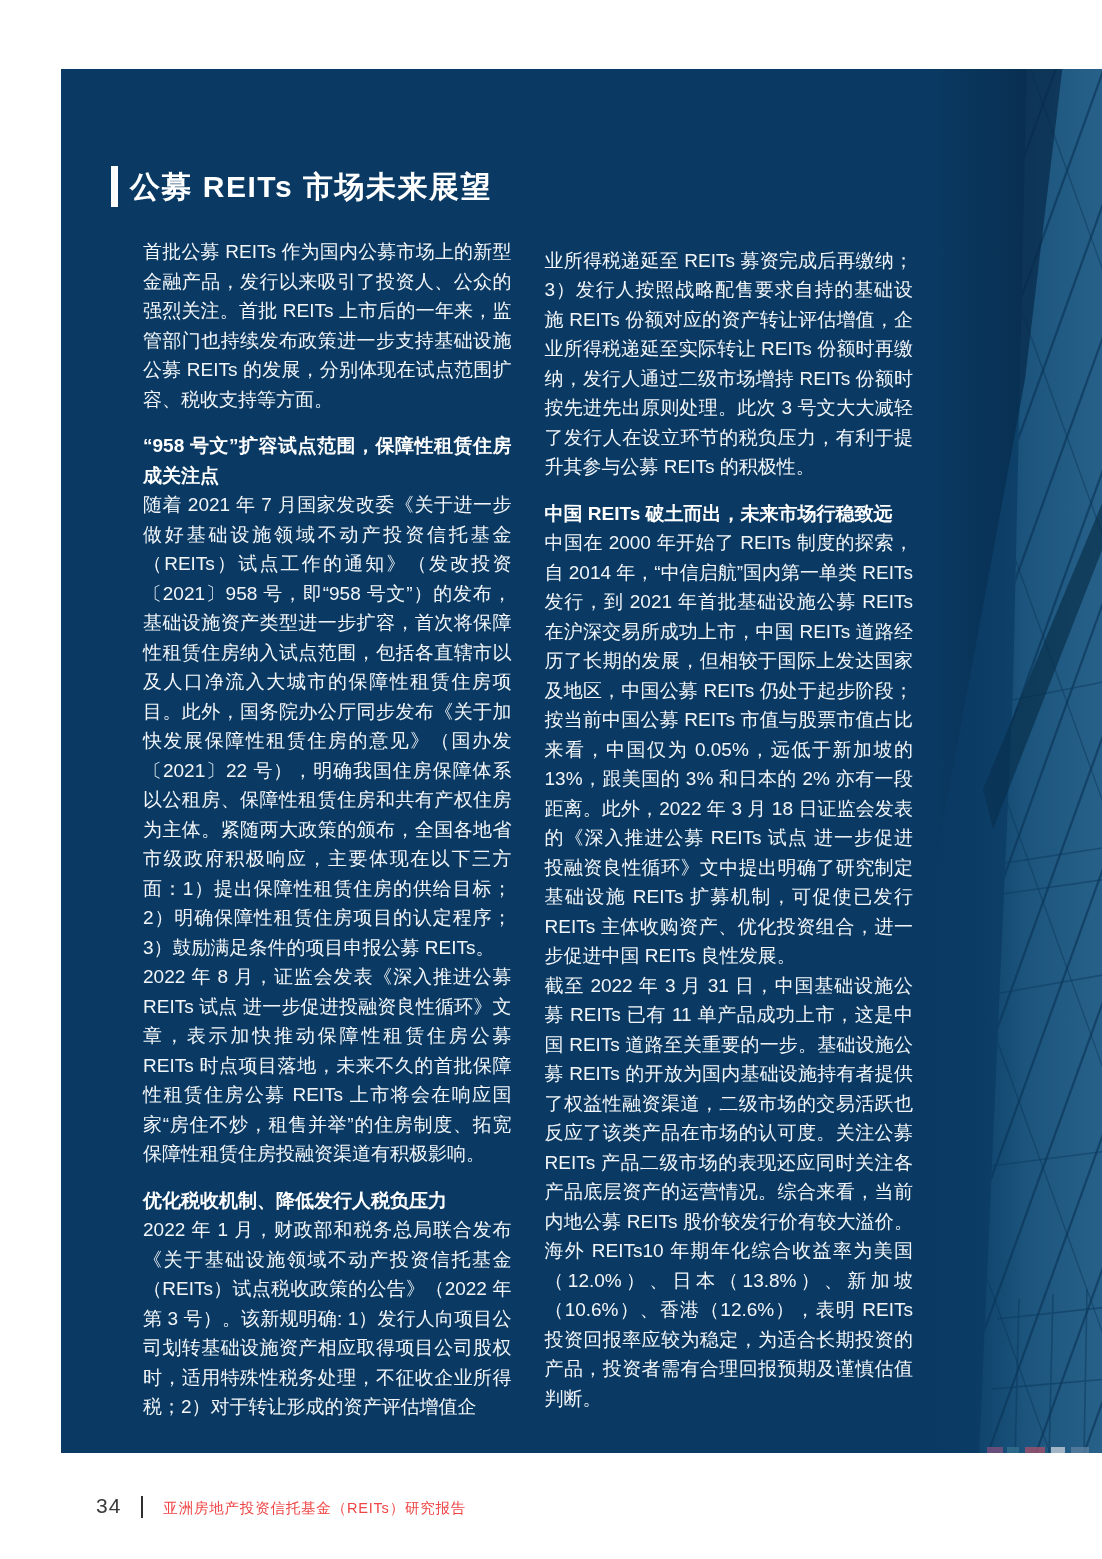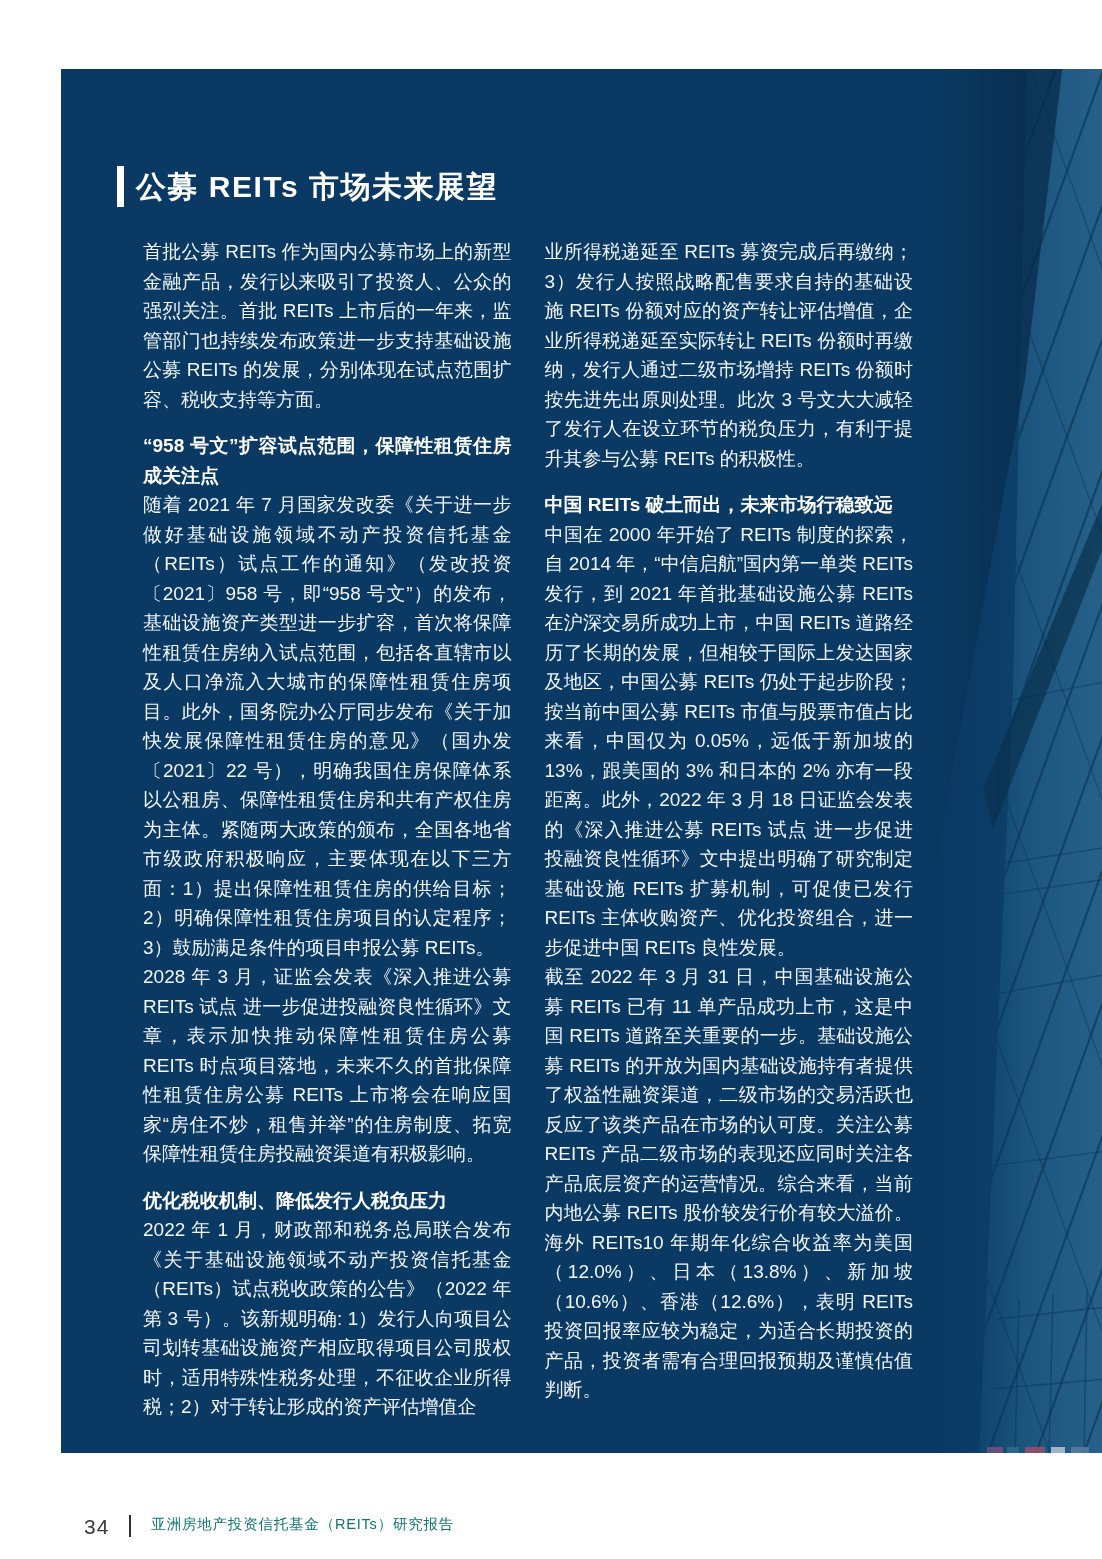--- a/index.html
+++ b/index.html
@@ -18,62 +18,62 @@
     width:1041px; height:1384px;
     background:#0a3a63;
     overflow:hidden;
   }
   .photo-strip {
     position:absolute; top:0; right:0;
     width:175px; height:1384px;
     display:block;
   }
   .title-row {
-    position:absolute; left:56px; top:97px;
+    position:absolute; left:50px; top:97px;
     display:flex; align-items:center;
   }
   .title-bar {
     width:7px; height:41px; background:#ffffff;
     margin-right:12px; flex:0 0 auto;
   }
   .page-title {
     font-size:30px; font-weight:bold; color:#ffffff;
     letter-spacing:1.5px; line-height:1.2;
     white-space:nowrap;
   }
   .columns {
     position:absolute; left:82px; top:168px;
     width:770px;
-    display:flex; gap:33px;
+    display:flex; gap:33px;align-items:center;
   }
   .col { width:368.5px; flex:0 0 auto; }
   .body-text {
     font-size:19px; line-height:29.5px;
     color:#f2f6fa; text-align:justify;
   }
   .sub-heading {
     font-size:19px; line-height:29.5px;
     color:#ffffff; font-weight:bold;
     margin-top:17px; text-align:justify;
   }
   .para-gap { }
   .footer {
-    position:absolute; left:84px; top:1494px;
-    display:flex; align-items:flex-start;margin-top:21px;
+    position:absolute; left:96px; top:1494px;
+    display:flex; align-items:flex-end;
   }
   .page-num {
     font-size:21px; color:#3a3a3a; letter-spacing:1px;
     font-family:"Liberation Sans","DejaVu Sans",sans-serif;
   }
   .footer-divider {
     width:2px; height:22px; background:#2f2f2f;
     margin:0 20px; flex:0 0 auto;
   }
   .footer-title {
-    font-size:14.5px; color:#0f766e; letter-spacing:0.8px;
+    font-size:14.5px; color:#ef4444; letter-spacing:0.8px;
   }
 </style>
 </head>
 <body>
 
 <div class="page">
 
   <div class="panel">
 
     <svg class="photo-strip" width="175" height="1384" viewBox="0 0 175 1384" preserveAspectRatio="none" aria-hidden="true">
@@ -160,21 +160,21 @@
       <div class="title-bar"></div>
       <h1 class="page-title">公募 REITs 市场未来展望</h1>
     </div>
 
     <div class="columns">
 
       <section class="col">
         <p class="body-text">首批公募 REITs 作为国内公募市场上的新型金融产品，发行以来吸引了投资人、公众的强烈关注。首批 REITs 上市后的一年来，监管部门也持续发布政策进一步支持基础设施公募 REITs 的发展，分别体现在试点范围扩容、税收支持等方面。</p>
         <h2 class="sub-heading">“958 号文”扩容试点范围，保障性租赁住房成关注点</h2>
         <p class="body-text">随着 2021 年 7 月国家发改委《关于进一步做好基础设施领域不动产投资信托基金（REITs）试点工作的通知》（发改投资〔2021〕958 号，即“958 号文”）的发布，基础设施资产类型进一步扩容，首次将保障性租赁住房纳入试点范围，包括各直辖市以及人口净流入大城市的保障性租赁住房项目。此外，国务院办公厅同步发布《关于加快发展保障性租赁住房的意见》（国办发〔2021〕22 号），明确我国住房保障体系以公租房、保障性租赁住房和共有产权住房为主体。紧随两大政策的颁布，全国各地省市级政府积极响应，主要体现在以下三方面：1）提出保障性租赁住房的供给目标；2）明确保障性租赁住房项目的认定程序；3）鼓励满足条件的项目申报公募 REITs。</p>
-        <p class="body-text">2028 年 3 月，证监会发表《深入推进公募 REITs 试点 进一步促进投融资良性循环》文章，表示加快推动保障性租赁住房公募 REITs 时点项目落地，未来不久的首批保障性租赁住房公募 REITs 上市将会在响应国家“房住不炒，租售并举”的住房制度、拓宽保障性租赁住房投融资渠道有积极影响。</p>
+        <p class="body-text">2022 年 8 月，证监会发表《深入推进公募 REITs 试点 进一步促进投融资良性循环》文章，表示加快推动保障性租赁住房公募 REITs 时点项目落地，未来不久的首批保障性租赁住房公募 REITs 上市将会在响应国家“房住不炒，租售并举”的住房制度、拓宽保障性租赁住房投融资渠道有积极影响。</p>
         <h2 class="sub-heading">优化税收机制、降低发行人税负压力</h2>
         <p class="body-text">2022 年 1 月，财政部和税务总局联合发布《关于基础设施领域不动产投资信托基金（REITs）试点税收政策的公告》（2022 年第 3 号）。该新规明确: 1）发行人向项目公司划转基础设施资产相应取得项目公司股权时，适用特殊性税务处理，不征收企业所得税；2）对于转让形成的资产评估增值企</p>
       </section>
 
       <section class="col">
         <p class="body-text">业所得税递延至 REITs 募资完成后再缴纳；3）发行人按照战略配售要求自持的基础设施 REITs 份额对应的资产转让评估增值，企业所得税递延至实际转让 REITs 份额时再缴纳，发行人通过二级市场增持 REITs 份额时按先进先出原则处理。此次 3 号文大大减轻了发行人在设立环节的税负压力，有利于提升其参与公募 REITs 的积极性。</p>
         <h2 class="sub-heading">中国 REITs 破土而出，未来市场行稳致远</h2>
         <p class="body-text">中国在 2000 年开始了 REITs 制度的探索，自 2014 年，“中信启航”国内第一单类 REITs 发行，到 2021 年首批基础设施公募 REITs 在沪深交易所成功上市，中国 REITs 道路经历了长期的发展，但相较于国际上发达国家及地区，中国公募 REITs 仍处于起步阶段；按当前中国公募 REITs 市值与股票市值占比来看，中国仅为 0.05%，远低于新加坡的 13%，跟美国的 3% 和日本的 2% 亦有一段距离。此外，2022 年 3 月 18 日证监会发表的《深入推进公募 REITs 试点 进一步促进投融资良性循环》文中提出明确了研究制定基础设施 REITs 扩募机制，可促使已发行 REITs 主体收购资产、优化投资组合，进一步促进中国 REITs 良性发展。</p>
         <p class="body-text para-gap">截至 2022 年 3 月 31 日，中国基础设施公募 REITs 已有 11 单产品成功上市，这是中国 REITs 道路至关重要的一步。基础设施公募 REITs 的开放为国内基础设施持有者提供了权益性融资渠道，二级市场的交易活跃也反应了该类产品在市场的认可度。关注公募 REITs 产品二级市场的表现还应同时关注各产品底层资产的运营情况。综合来看，当前内地公募 REITs 股价较发行价有较大溢价。海外 REITs10 年期年化综合收益率为美国（12.0%）、日本（13.8%）、新加坡（10.6%）、香港（12.6%），表明 REITs 投资回报率应较为稳定，为适合长期投资的产品，投资者需有合理回报预期及谨慎估值判断。</p>
       </section>

